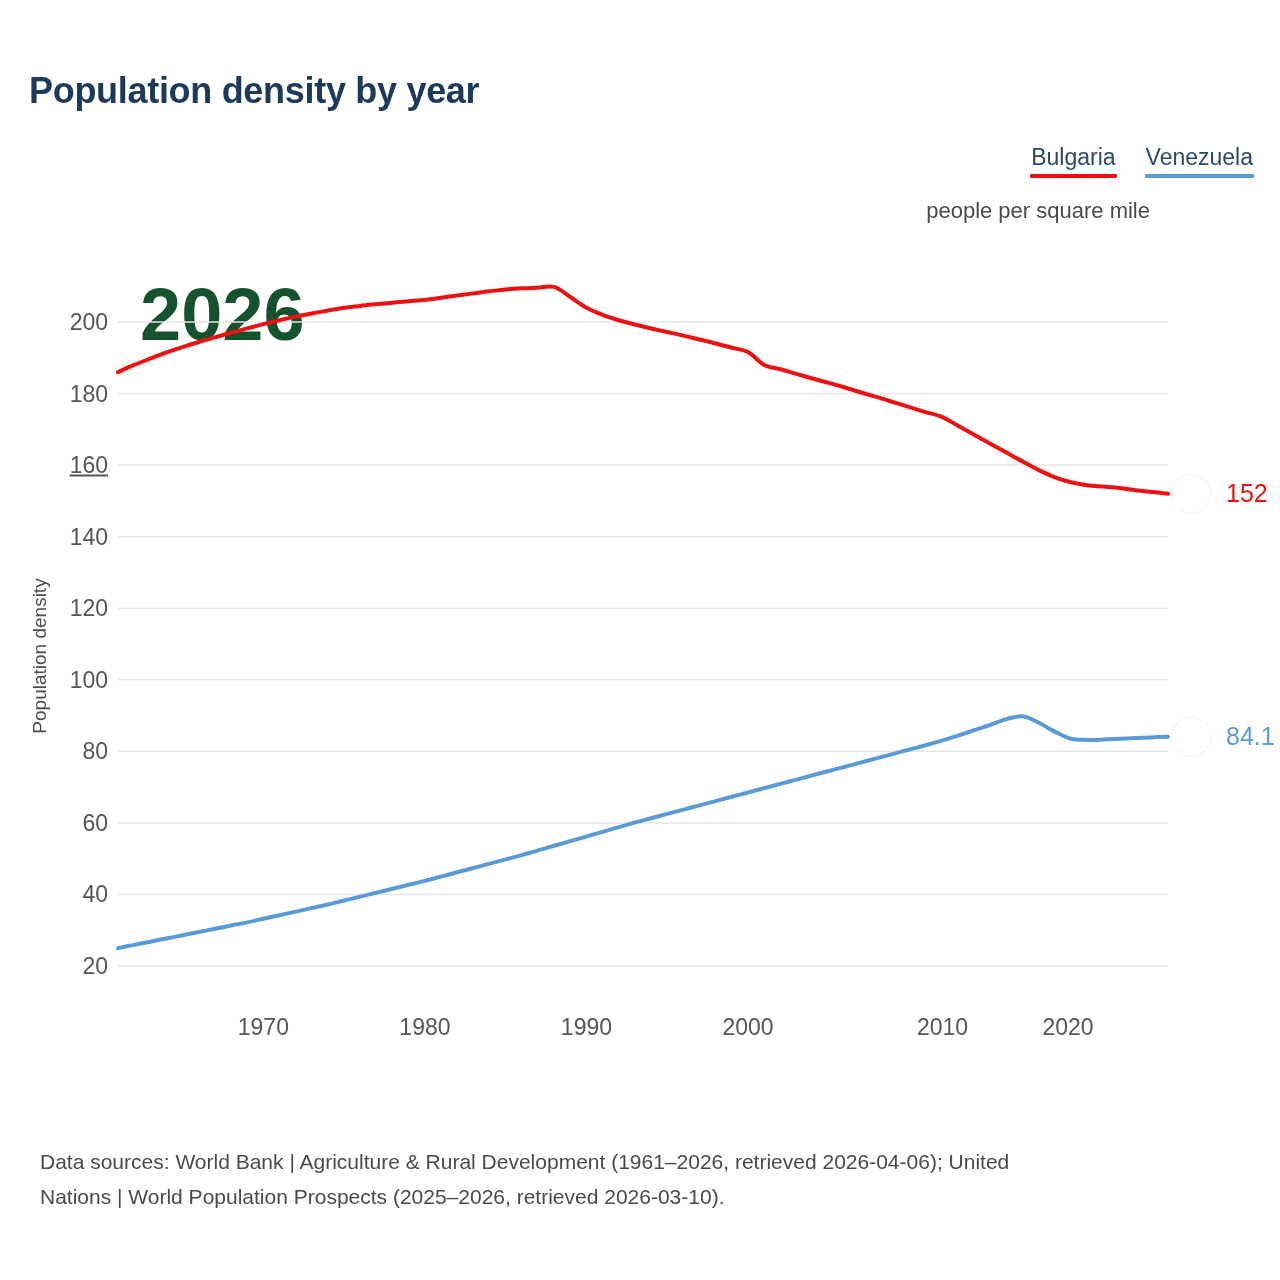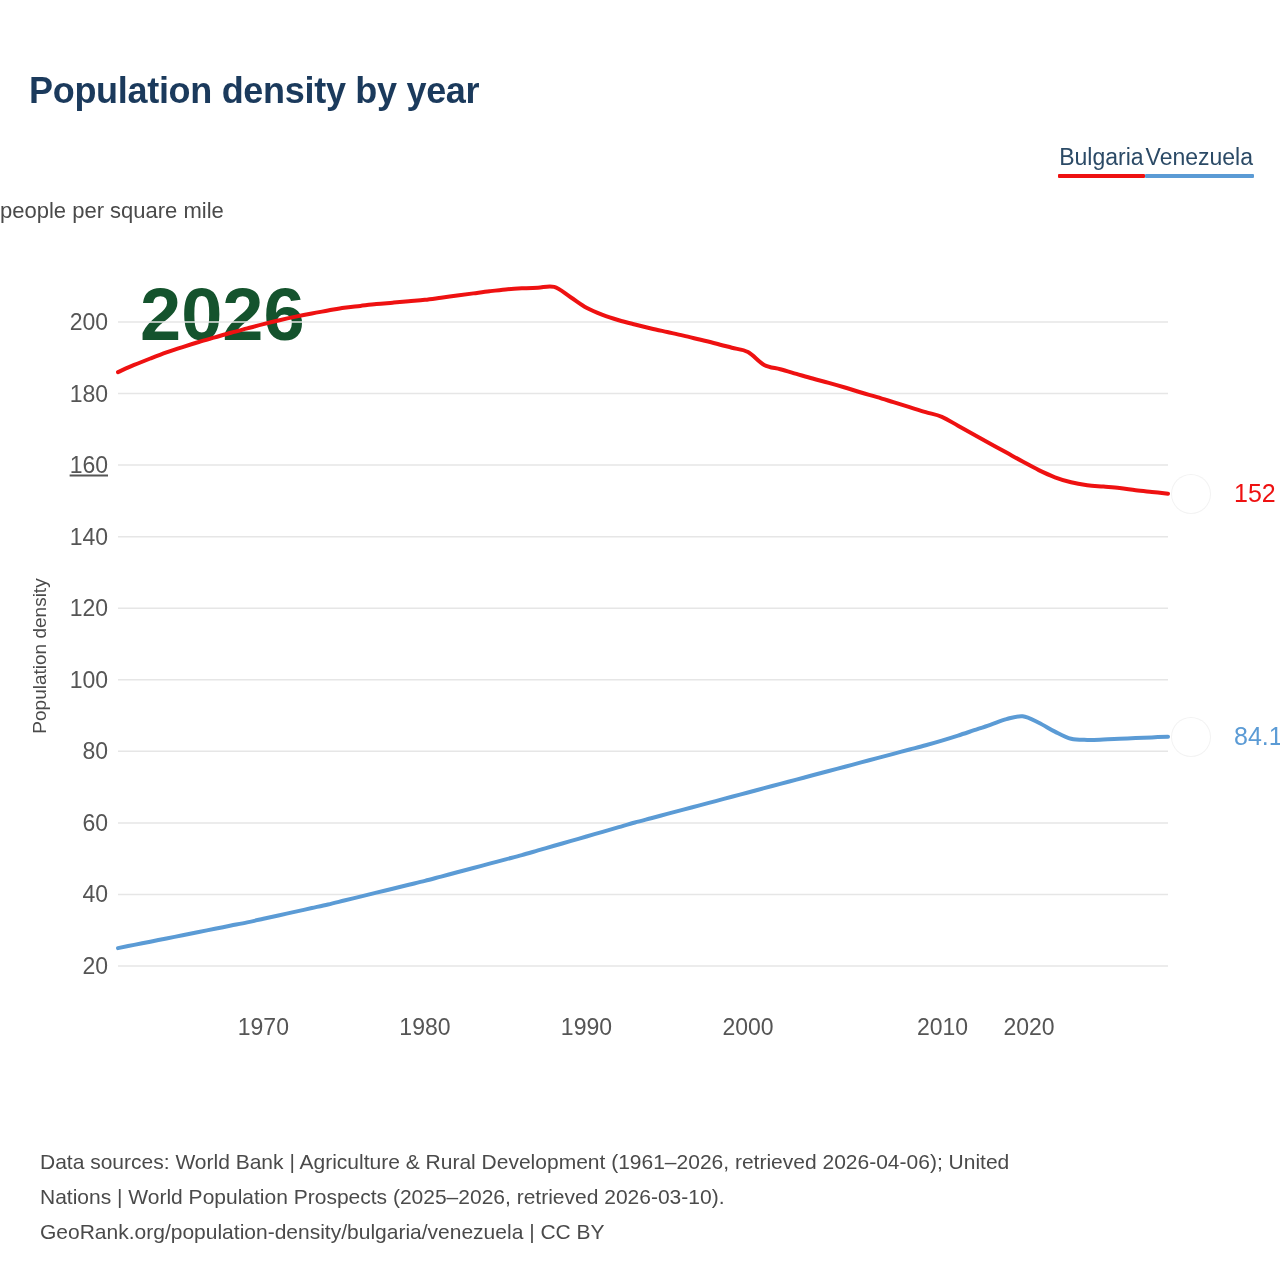--- a/index.html
+++ b/index.html
@@ -31,20 +31,21 @@
     color: #1b3a5c;
     letter-spacing: -0.3px;
   }
 
   
   .legend {
     position: absolute;
     right: 26px;
     top: 144px;
     display: flex;
+    gap: 28px;
     align-items: center;
   }
   .legend-item {
     display: flex;
     flex-direction: column;
     align-items: stretch;
     cursor: pointer;
   }
   .legend-label {
     font-size: 23px;
@@ -60,21 +61,21 @@
   }
   .legend-rule.bulgaria { background: #ee1111; }
   .legend-rule.venezuela { background: #5b9bd5; }
 
   
   .subtitle {
     position: absolute;
     left: 0;
     right: 0;
     top: 198px;
-    text-align: left;
+    text-align: right;
     font-size: 22px;
     color: #4a4a4a;
     padding-right: 130px;
   }
 
   
   .plot-wrap {
     position: absolute;
     left: 0;
     top: 0;
@@ -126,21 +127,21 @@
   }
   .x-tick {
     transform: translateX(-50%);
   }
 
   
   .endpoint {
     position: absolute;
     display: flex;
     align-items: center;
-    gap: 24px;
+    gap: 16px;
     transform: translateY(-50%);
   }
   .flag-circle {
     width: 38px;
     height: 38px;
     border-radius: 50%;
     overflow: hidden;
     position: relative;
     flex: none;
     box-shadow: 0 0 0 1px rgba(0,0,0,0.05);
@@ -247,21 +248,21 @@
         <div class="tick-label y-tick" style="left: 20px; width: 88px; top: 465.111px; text-decoration: underline;">160</div>
         <div class="tick-label y-tick" style="left: 20px; width: 88px; top: 393.556px;">180</div>
         <div class="tick-label y-tick" style="left: 20px; width: 88px; top: 322px;">200</div>
       </div>
     <div id="x-ticks">
         <div class="tick-label x-tick" style="left: 263.385px; top: 1014px;">1970</div>
         <div class="tick-label x-tick" style="left: 424.923px; top: 1014px;">1980</div>
         <div class="tick-label x-tick" style="left: 586.462px; top: 1014px;">1990</div>
         <div class="tick-label x-tick" style="left: 748px; top: 1014px;">2000</div>
         <div class="tick-label x-tick" style="left: 909.538px; top: 1014px; margin-left: 33px;">2010</div>
-        <div class="tick-label x-tick" style="left: 1029px; top: 1014px;">2020</div>
+        <div class="tick-label x-tick" style="left: 1068px; top: 1014px;">2020</div>
       </div>
 
     <div class="endpoint" id="ep-bulgaria" style="left: 1172px; top: 493.733px;">
       <span class="flag-circle">
         <span class="flag-bg-bulgaria"></span>
       </span>
       <span class="endpoint-value bulgaria">152</span>
     </div>
 
     <div class="endpoint" id="ep-venezuela" style="left: 1172px; top: 736.664px;">
@@ -269,16 +270,15 @@
         <span class="flag-bg-venezuela"><span class="ven-stars">★★★★★★★★</span></span>
       </span>
       <span class="endpoint-value venezuela">84.1</span>
     </div>
 
   </div>
 
   <div class="footer">
     <span class="footer-line">Data sources: World Bank | Agriculture &amp; Rural Development (1961–2026, retrieved 2026-04-06); United</span>
     <span class="footer-line">Nations | World Population Prospects (2025–2026, retrieved 2026-03-10).</span>
-    <span class="footer-line">GeoRank.org/population-density/bulgaria/venezuela | CC BY</span>
   </div>
 
 </div>
 
 </body></html>

